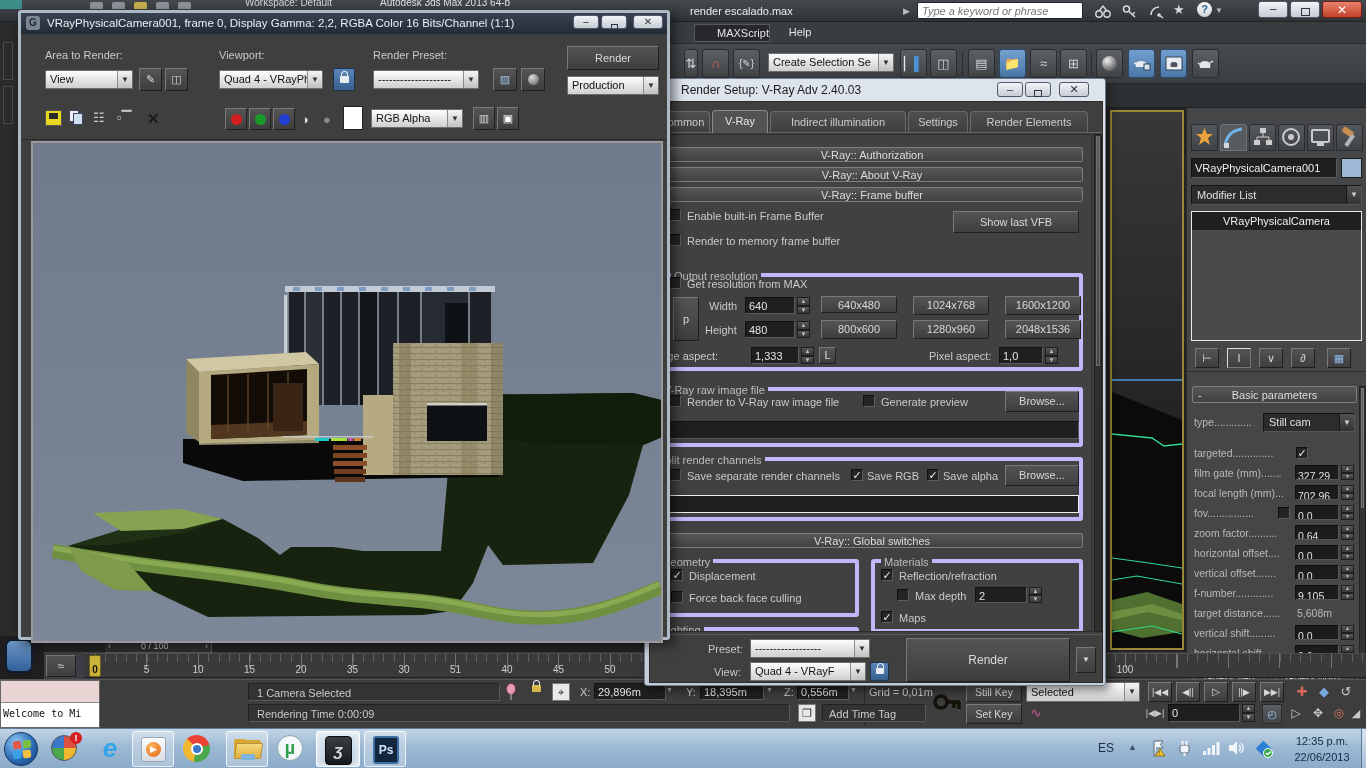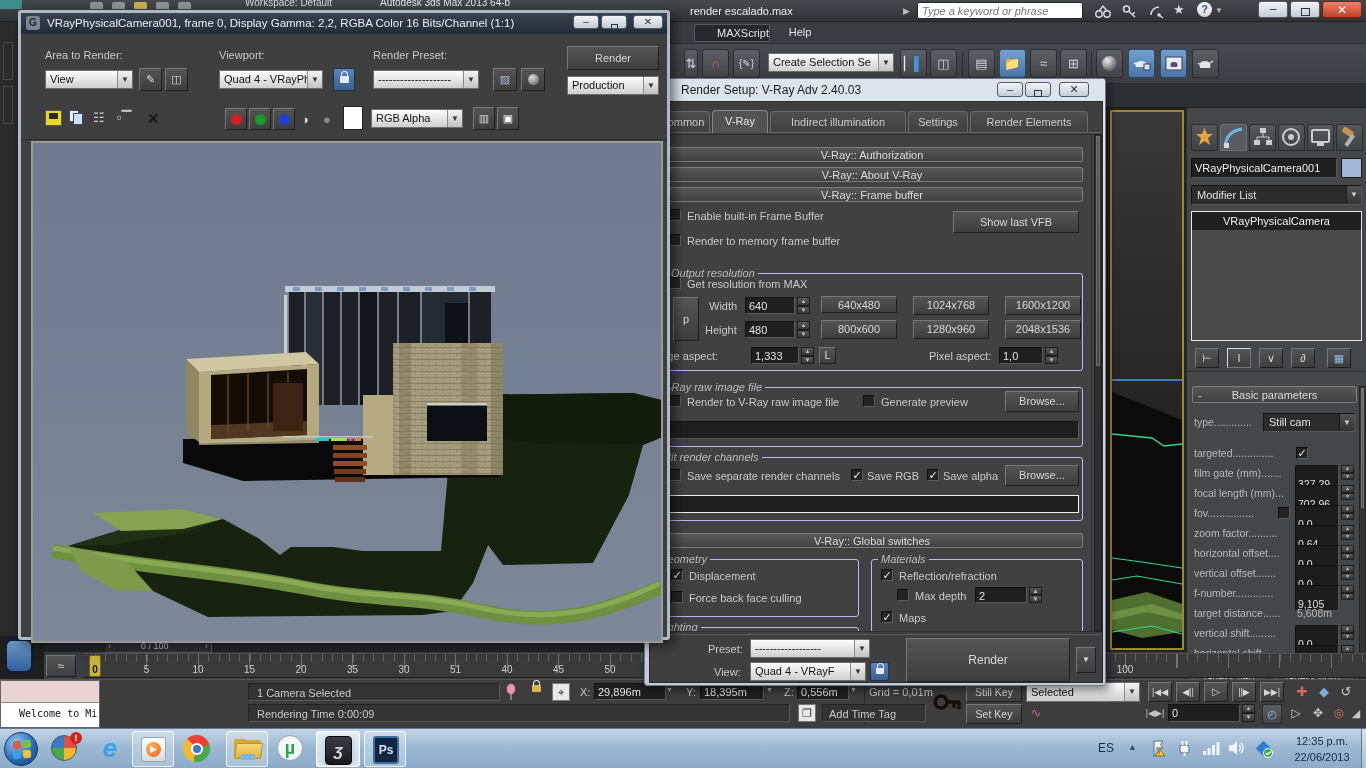--- a/index.html
+++ b/index.html
@@ -7,21 +7,21 @@
   #screen{position:relative;width:1366px;height:768px;overflow:hidden;background:#262626;
     font-family:"Liberation Sans",sans-serif;-webkit-font-smoothing:antialiased;}
   .abs{position:absolute;}
   .lbl{position:absolute;color:#c9c9c9;font-size:11px;line-height:14px;white-space:nowrap;}
   .fld{position:absolute;background:#1f1f1f;border:1px solid;border-color:#121212 #5a5a5a #5a5a5a #121212;
     color:#e3e3e3;font-size:11px;line-height:14px;padding:1px 3px;white-space:nowrap;overflow:hidden;}
   .btn{position:absolute;background:linear-gradient(#545454,#3e3e3e);border:1px solid;border-color:#787878 #1f1f1f #1f1f1f #787878;
     color:#d8d8d8;font-size:11px;text-align:center;white-space:nowrap;overflow:hidden;}
   .roll{position:absolute;background:linear-gradient(#575757,#424242);border:1px solid #7d7d7d;border-radius:2px;
     color:#dcdcdc;font-size:11px;text-align:center;}
-  .grp{position:absolute;border:1px solid #c4b5fd;border-radius:3px;font-style:italic;}
+  .grp{position:absolute;border:4px solid #c4b5fd;border-radius:3px;}
   .grplbl{position:absolute;top:-7px;left:6px;background:#3f3f3f;padding:0 3px;color:#bdbdbd;font-size:11px;line-height:13px;white-space:nowrap;}
   .chk{position:absolute;width:12px;height:12px;background:#242424;border:1px solid;border-color:#0f0f0f #5d5d5d #5d5d5d #0f0f0f;
     color:#ececec;font-size:11px;line-height:11px;text-align:center;}
   .spn{position:absolute;width:13px;display:flex;flex-direction:column;}
   .spn b{flex:1;background:linear-gradient(#585858,#383838);border:1px solid #1e1e1e;color:#c2c2c2;
     font-size:6px;line-height:6px;text-align:center;font-weight:normal;}
   .ddl{position:absolute;background:linear-gradient(#fdfdfd,#cfcfcf);border:1px solid #6d6d6d;color:#111;
     font-size:11px;line-height:17px;padding:0 18px 0 4px;white-space:nowrap;overflow:hidden;}
   .ddl .dar{position:absolute;right:0;top:0;bottom:0;width:15px;background:linear-gradient(#f4f4f4,#c2c2c2);
     border-left:1px solid #8a8a8a;color:#333;font-size:8px;line-height:17px;text-align:center;}
@@ -35,21 +35,21 @@
   .sunk{background:#333;border:1px solid;border-color:#222 #585858 #585858 #222;}
   .winbtn{position:absolute;background:linear-gradient(#f2f4f7,#c6ccd4);border:1px solid #50596a;border-radius:3px;
     color:#2b3442;text-align:center;}
   .padlock{position:relative;width:9px;height:7px;background:#e8ecf2;border-radius:1px;margin:0 auto;}
   .padlock:before{content:"";position:absolute;left:1px;top:-5px;width:5px;height:5px;border:1.5px solid #e8ecf2;
     border-bottom:none;border-radius:4px 4px 0 0;}
   #ruler-labels span{position:absolute;bottom:2px;transform:translateX(-50%);font-size:10px;color:#cfcfcf;}
   #ruler-labels span.zero{color:#14120a;font-weight:bold;}
   .pr-lbl{position:absolute;left:7px;color:#b9b9b9;font-size:10.5px;white-space:nowrap;}
   .pr-fld{position:absolute;left:108px;width:44px;height:15px;background:#1c1c1c;border:1px solid;
-    border-color:#101010 #555 #555 #101010;color:#e0e0e0;font-size:10.5px;line-height:13px;padding:12px 2px;overflow:hidden;white-space:nowrap;}
+    border-color:#101010 #555 #555 #101010;color:#e0e0e0;font-size:10.5px;line-height:13px;padding:4px 2px;overflow:hidden;white-space:nowrap;}
   .pr-spn{position:absolute;left:154px;width:13px;height:15px;display:flex;flex-direction:column;}
   .pr-spn b{flex:1;background:linear-gradient(#585858,#383838);border:1px solid #1e1e1e;color:#c2c2c2;font-size:5px;line-height:5px;text-align:center;font-weight:normal;}
 </style>
 </head>
 <body>
 
 <div id="screen">
 
   <div class="abs" style="left:0;top:0;width:1366px;height:728px;background:#3a3d41;">
 
@@ -400,21 +400,21 @@
         </div>
       <div class="abs" style="left:1262px;top:24px;width:20px;height:20px;background:linear-gradient(#5a5d61,#42454a);border:1px solid #2a2a2a;color:#9ac0e8;font-size:11px;text-align:center;line-height:18px;">◴</div>
       <div class="abs" style="left:1286px;top:24px;width:20px;height:20px;color:#c8c8c8;font-size:12px;text-align:center;line-height:18px;">▷</div>
       <div class="abs" style="left:1308px;top:24px;width:20px;height:20px;color:#c8c8c8;font-size:12px;text-align:center;line-height:18px;">✥</div>
       <div class="abs" style="left:1330px;top:24px;width:18px;height:20px;color:#d87a5a;font-size:12px;text-align:center;line-height:18px;">◎</div>
       <div class="abs" style="left:1348px;top:24px;width:16px;height:20px;color:#c8c8c8;font-size:11px;text-align:center;line-height:18px;">◢</div>
     </div>
 
     <div class="abs" style="left:0;top:680px;width:100px;height:48px;border:1px solid #666;">
       <div style="height:22px;background:#e9d3d3;border-bottom:1px solid #888;"></div>
-      <div style="height:24px;background:#fff;color:#111;font-family:'DejaVu Sans Mono',monospace;font-size:10px;line-height:22px;padding:0 18px;white-space:nowrap;overflow:hidden;">Welcome to Mi</div>
+      <div style="height:24px;background:#fff;color:#111;font-family:'DejaVu Sans Mono',monospace;font-size:10px;line-height:22px;padding:0 2px;white-space:nowrap;overflow:hidden;">Welcome to Mi</div>
     </div>
   </div>
 
   <div class="abs" style="left:644px;top:78px;width:462px;height:608px;z-index:20;
       background:linear-gradient(#dde4ec,#c2ccd8);border:1px solid #6e7d8d;border-radius:3px;box-shadow:3px 4px 10px rgba(0,0,0,.5);">
 
     <div class="abs" style="left:0;top:0;width:100%;height:22px;">
       <span style="position:absolute;left:36px;top:4px;font-size:12px;color:#1c1c1c;white-space:nowrap;">Render Setup: V-Ray Adv 2.40.03</span>
       <div class="winbtn" style="left:352px;top:3px;width:26px;height:15px;font-size:11px;line-height:12px;">–</div>
       <div class="winbtn" style="left:380px;top:3px;width:26px;height:15px;"><span style="display:inline-block;width:8px;height:7px;border:1.5px solid #2b3442;margin-top:3px;"></span></div>

